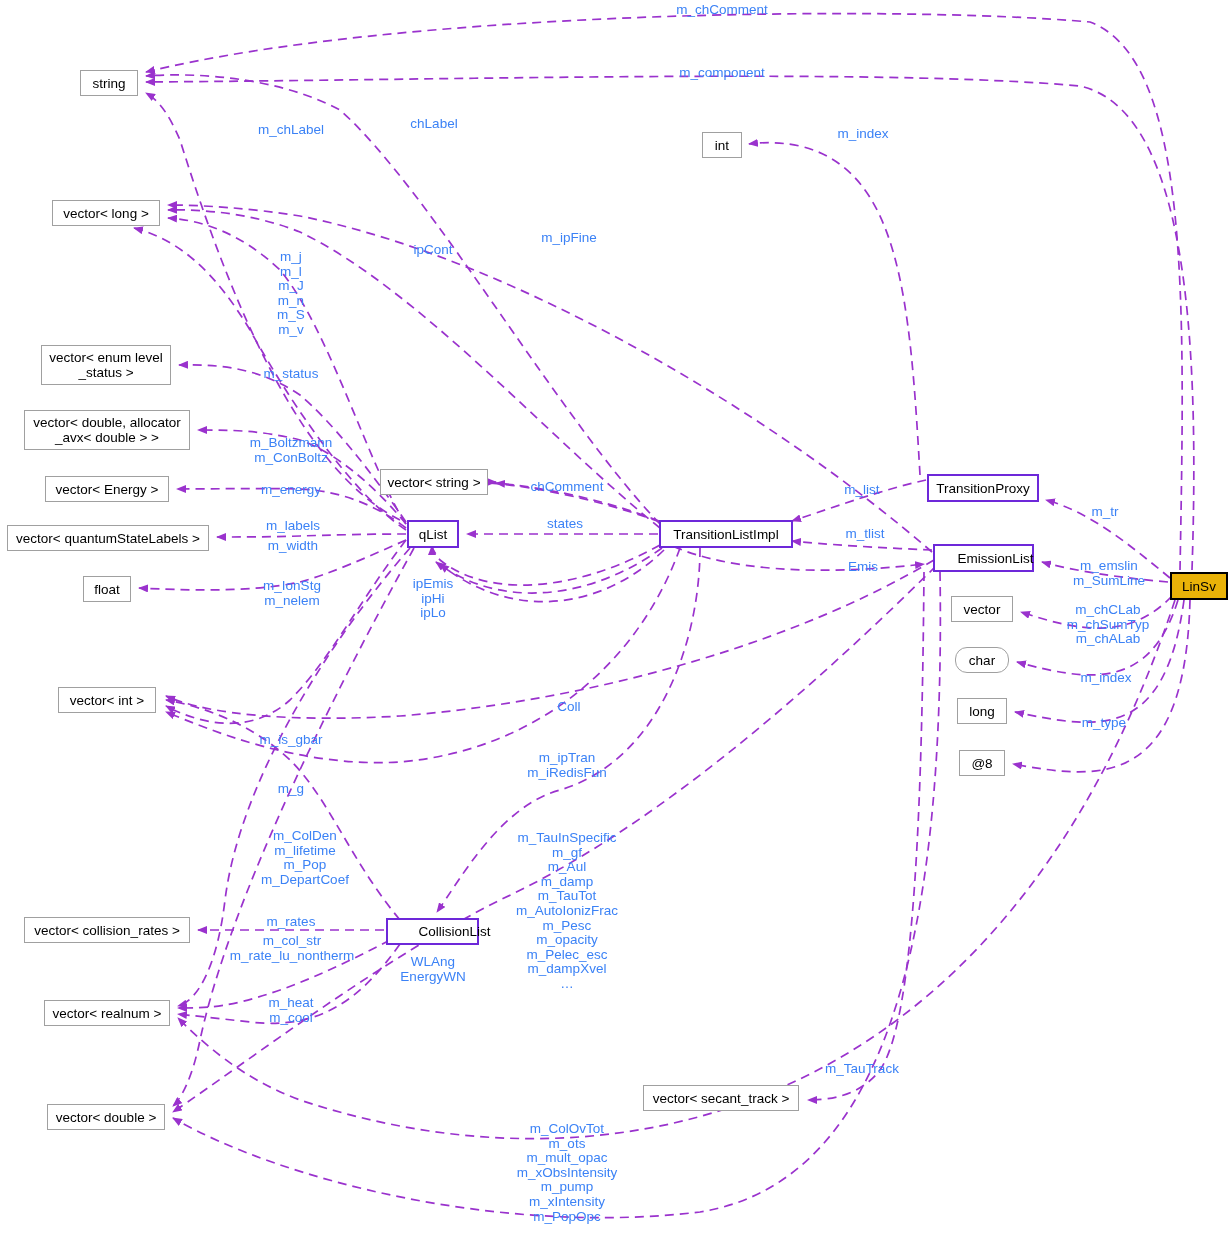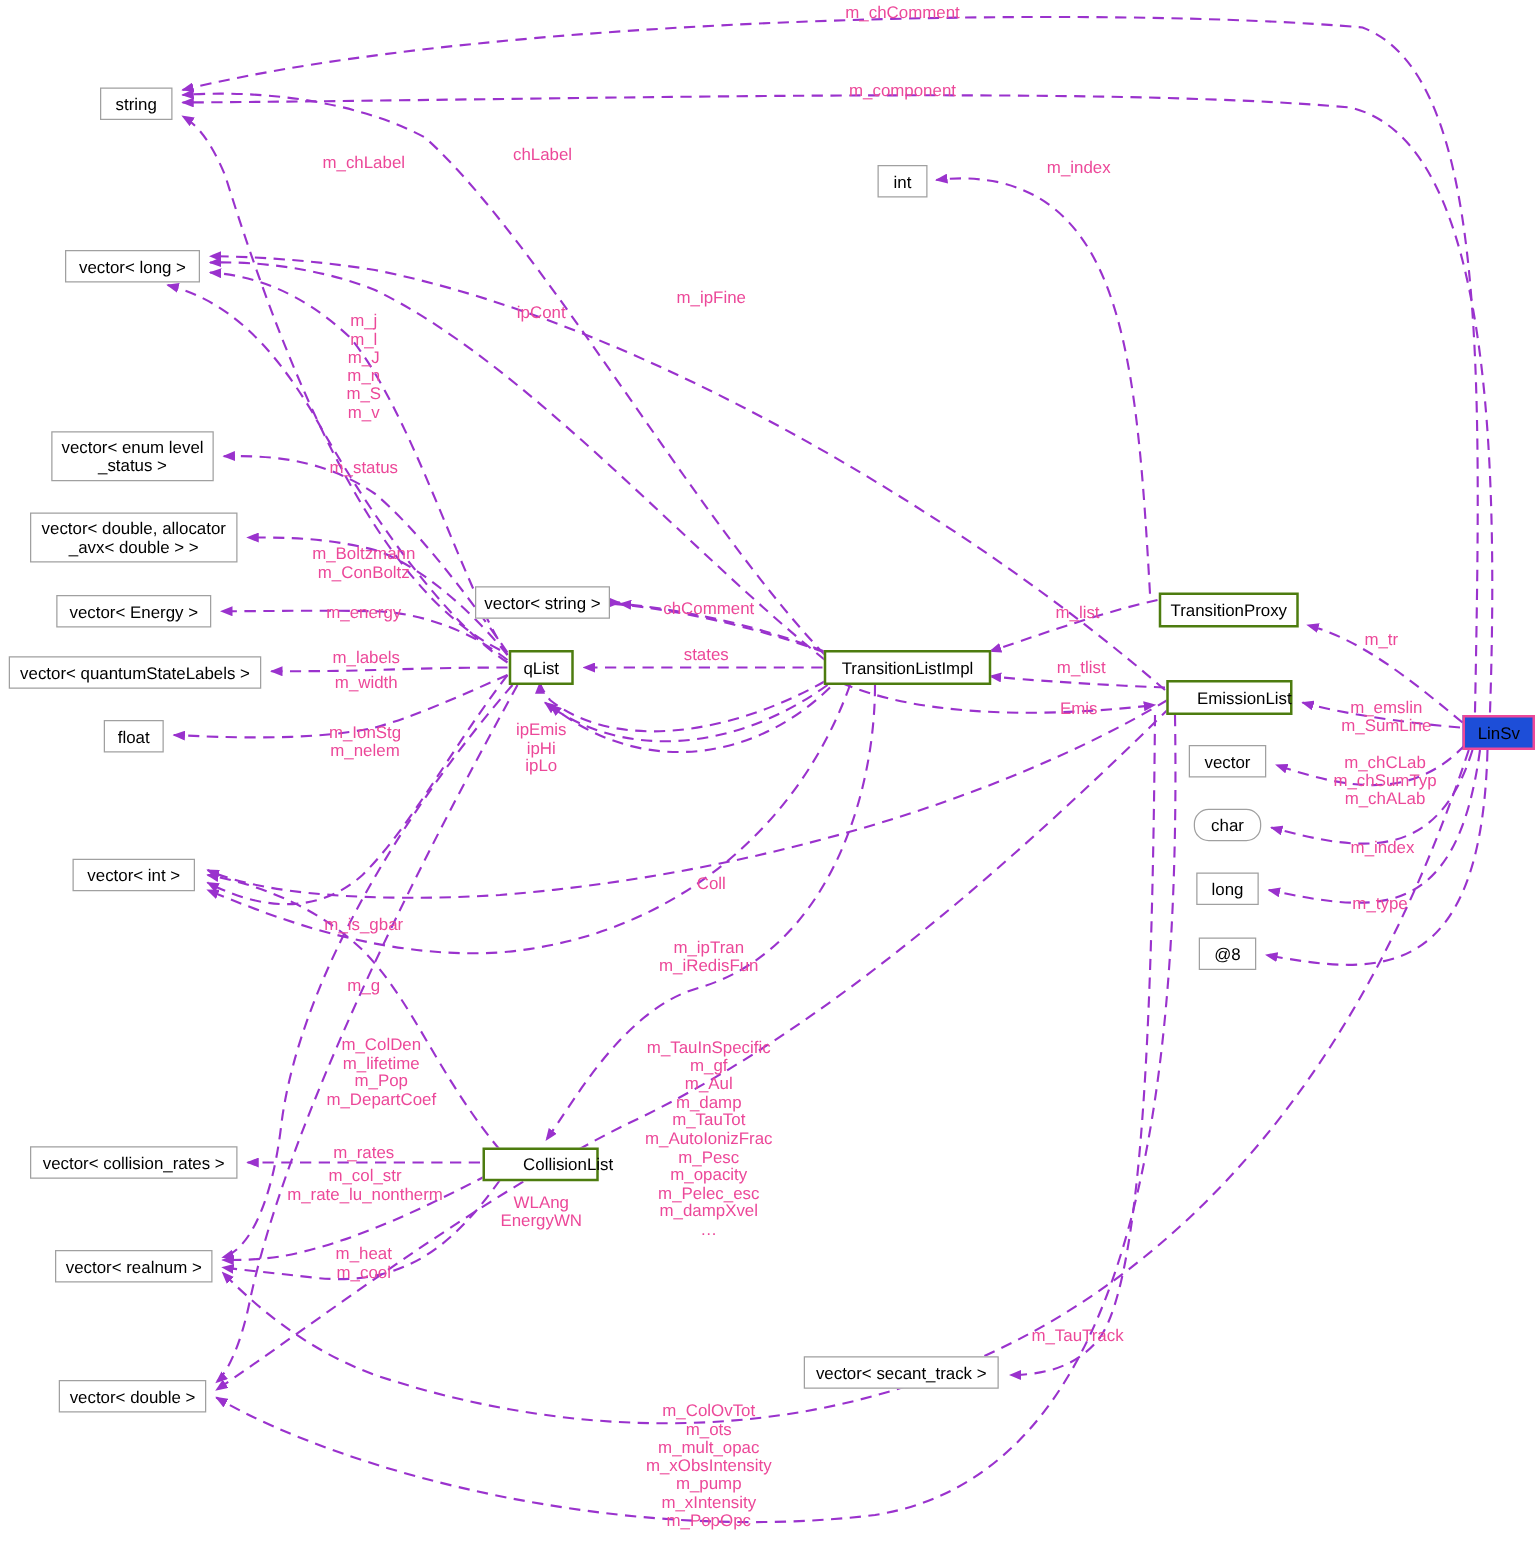--- a/index.html
+++ b/index.html
@@ -31,29 +31,29 @@
     font-size: 13.5px;
     line-height: 15px;
     text-align: center;
     display: flex;
     align-items: center;
     justify-content: center;
     white-space: pre;
     z-index: 5;
   }
   .node.key {
-    border: 2px solid #4d7c0f;
+    border: 2px solid #6d28d9;
   }
   .node.current {
-    background: #1d4ed8;
-    border: 2px solid #ec4899;
+    background: #eab308;
+    border: 2px solid #000000;
   }
   .elabel {
     position: absolute;
-    color: #ec4899;
+    color: #3b82f6;
     font-size: 13.5px;
     line-height: 14.6px;
     text-align: center;
     white-space: pre;
     z-index: 6;
     transform: translateX(-50%);
   }
 </style>
 </head>
 <body>

